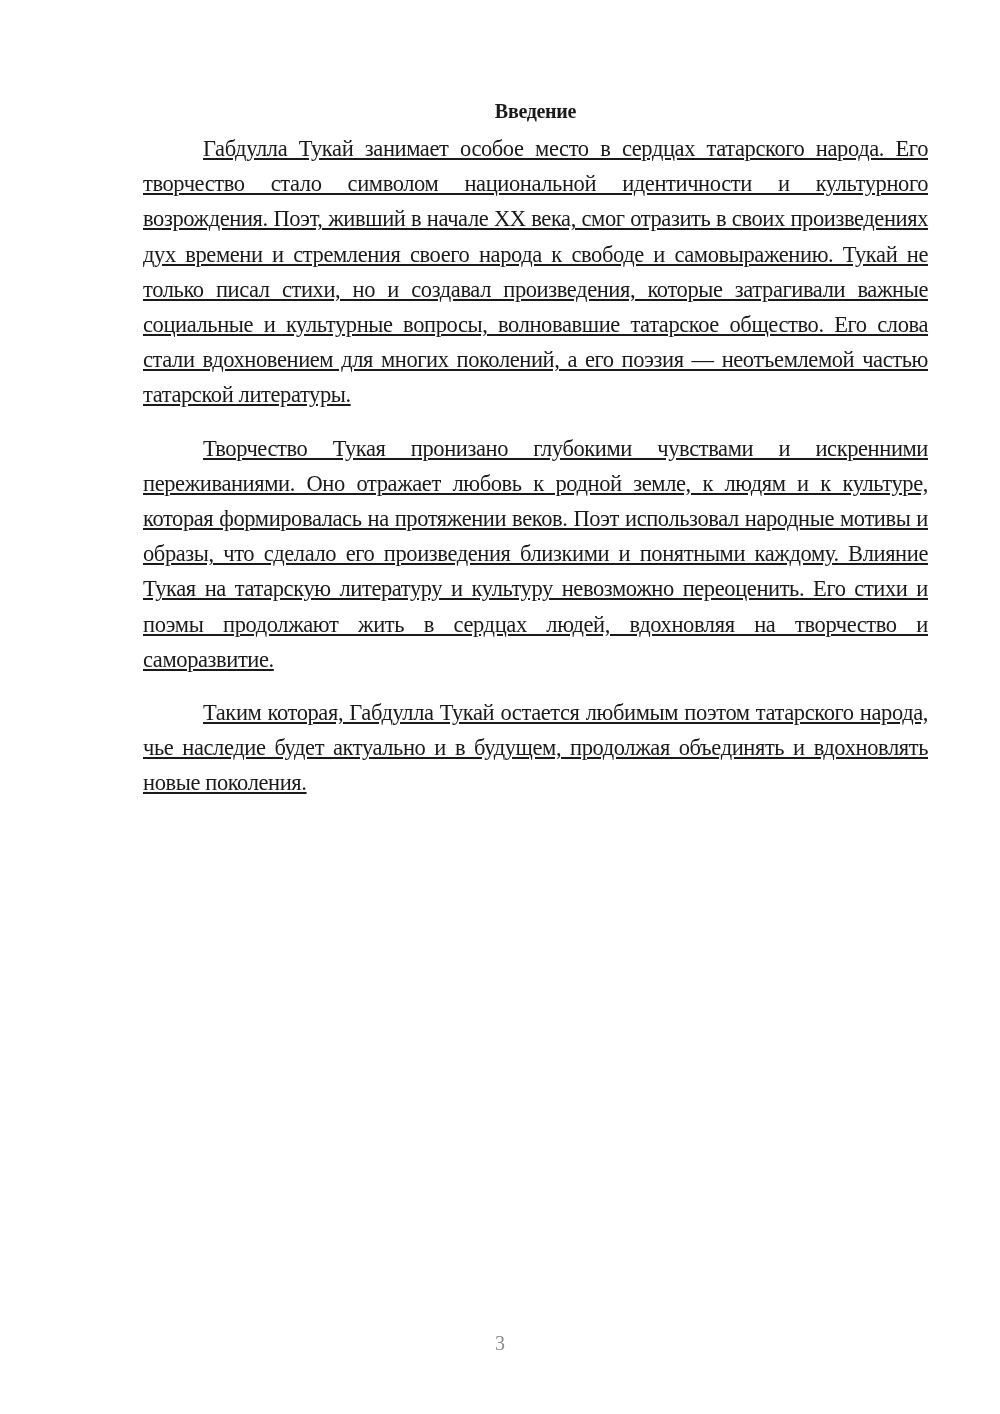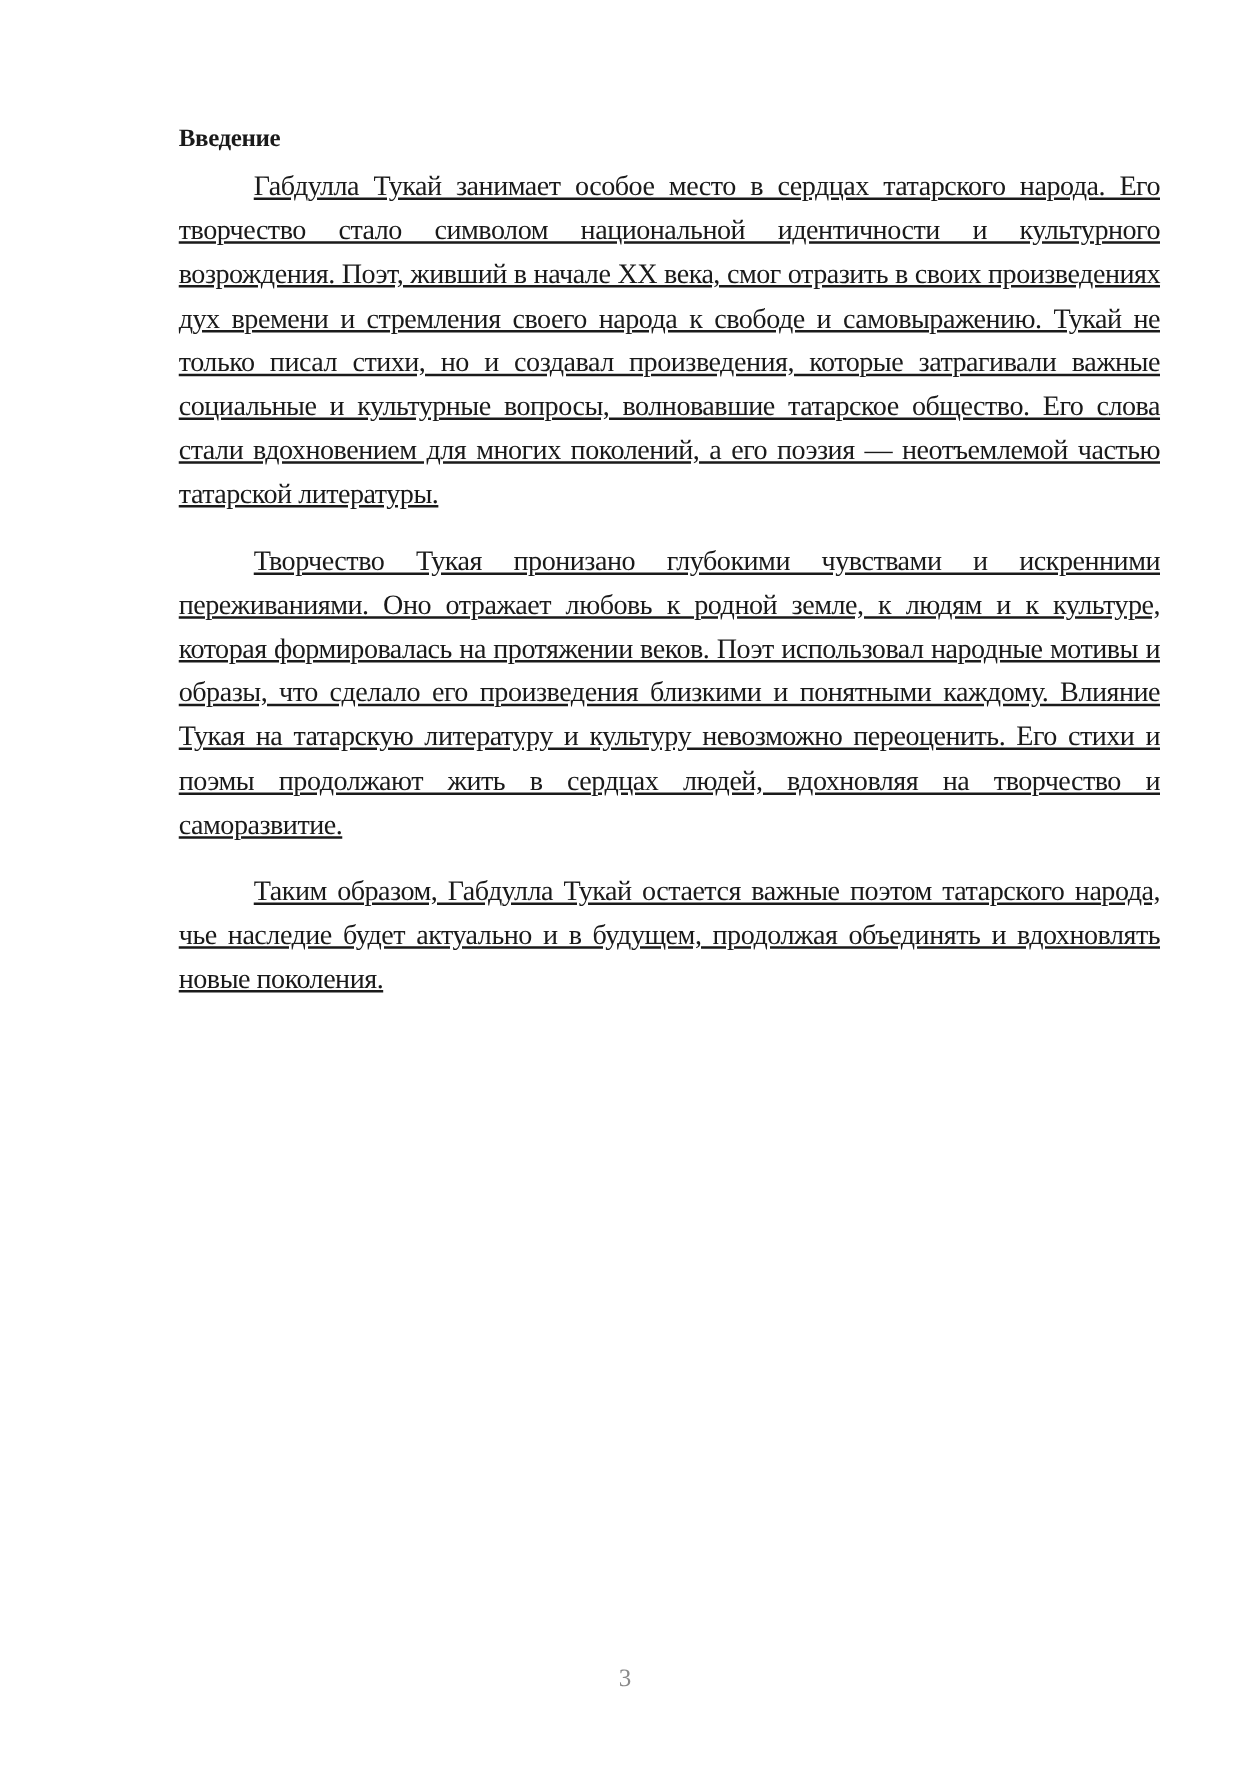--- a/index.html
+++ b/index.html
@@ -1,29 +1,29 @@
 <!DOCTYPE html>
 <html><head>
 <meta charset="utf-8">
 <style>
   html, body { margin: 0; padding: 0; background: #ffffff; }
   body { width: 1000px; height: 1414px; position: relative; overflow: hidden; }
   .page { position: absolute; left: 143px; top: 95px; width: 785px; color: #1a1a1a;
           font-family: "Liberation Serif", "DejaVu Serif", serif; }
-  .title { font-weight: bold; font-size: 20px; line-height: 32px;
+  .title { text-align: center; font-weight: bold; font-size: 20px; line-height: 32px;
            margin: 0 0 4px 0; letter-spacing: -0.3px; }
   .para { text-align: justify; text-align-last: left; font-size: 22.5px; line-height: 35.2px;
           text-indent: 60px; margin: 0 0 18px 0; letter-spacing: -0.4px; word-spacing: 0px; text-decoration: underline; }
   .page-number { position: absolute; left: 0; width: 1000px; top: 1332px; text-align: center;
                  font-family: "Liberation Serif", "DejaVu Serif", serif; font-size: 20px;
                  color: #8a8a8a; }
 </style>
 </head>
 <body>
 
 <div class="page">
   <h1 class="title">Введение</h1>
   <p class="para">Габдулла Тукай занимает особое место в сердцах татарского народа. Его творчество стало символом национальной идентичности и культурного возрождения. Поэт, живший в начале XX века, смог отразить в своих произведениях дух времени и стремления своего народа к свободе и самовыражению. Тукай не только писал стихи, но и создавал произведения, которые затрагивали важные социальные и культурные вопросы, волновавшие татарское общество. Его слова стали вдохновением для многих поколений, а его поэзия — неотъемлемой частью татарской литературы.</p>
   <p class="para">Творчество Тукая пронизано глубокими чувствами и искренними переживаниями. Оно отражает любовь к родной земле, к людям и к культуре, которая формировалась на протяжении веков. Поэт использовал народные мотивы и образы, что сделало его произведения близкими и понятными каждому. Влияние Тукая на татарскую литературу и культуру невозможно переоценить. Его стихи и поэмы продолжают жить в сердцах людей, вдохновляя на творчество и саморазвитие.</p>
-  <p class="para">Таким образом, Габдулла Тукай остается важные поэтом татарского народа, чье наследие будет актуально и в будущем, продолжая объединять и вдохновлять новые поколения.</p>
+  <p class="para">Таким которая, Габдулла Тукай остается любимым поэтом татарского народа, чье наследие будет актуально и в будущем, продолжая объединять и вдохновлять новые поколения.</p>
 </div>
 
 <div class="page-number">3</div>
 
 </body></html>

